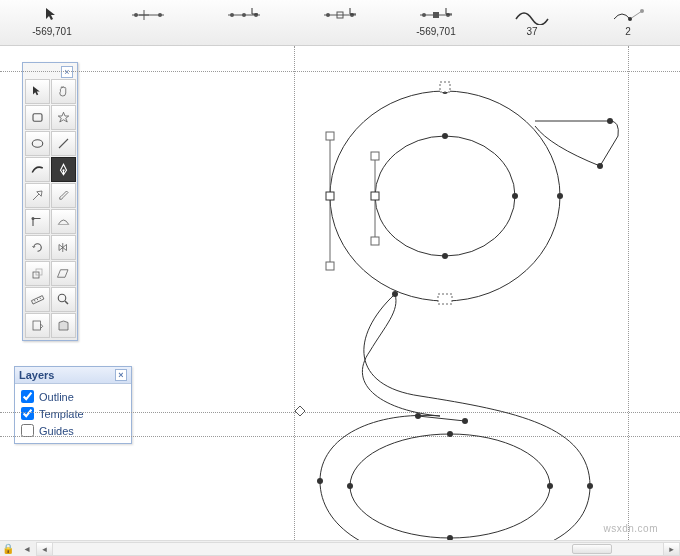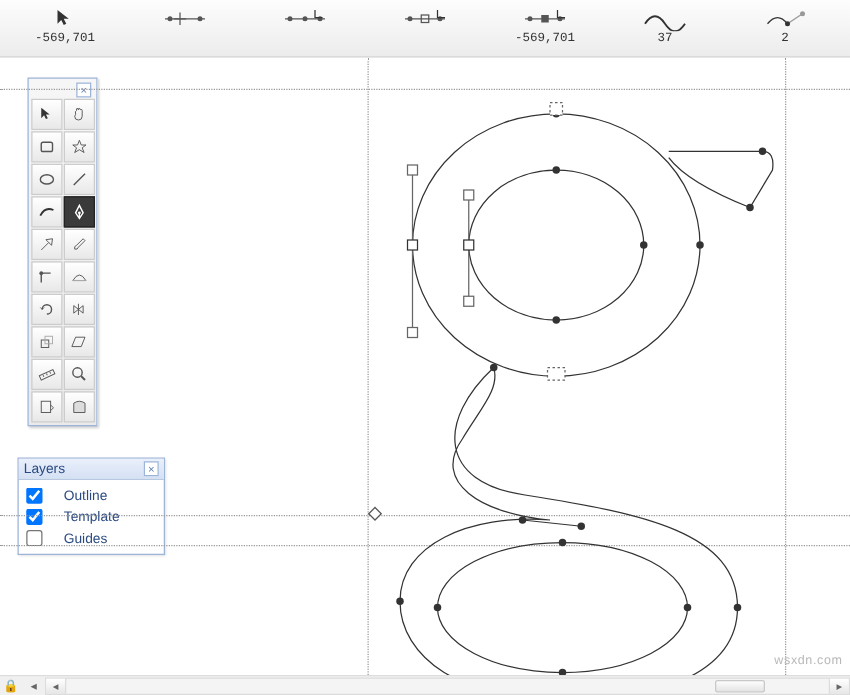--- a/index.html
+++ b/index.html
@@ -21,21 +21,20 @@
     padding: 4px 24px;
     height: 46px;
     border-bottom: 1px solid #d0d0d0;
     background: linear-gradient(#fdfdfd, #ececec);
   }
   .topitem {
     width: 56px;
     text-align: center;
     font-size: 10px;
     color: #333;
-    font-family: Liberation Mono, monospace;
   }
   .topitem .glyph {
     height: 22px;
     display: flex;
     align-items: center;
     justify-content: center;
     font-size: 14px;
     color: #444;
   }
   .topitem svg { width: 40px; height: 20px; }
@@ -92,26 +91,27 @@
   }
   .layers-head {
     display: flex;
     justify-content: space-between;
     align-items: center;
     padding: 2px 4px;
     background: linear-gradient(#eaf0fb, #d4e0f4);
     border-bottom: 1px solid #b8c8e0;
     font-size: 11px;
     color: #2a4a80;
+    font-weight: bold;
   }
   .layers-body { padding: 4px 6px; }
   .layer-row {
     display: flex;
     align-items: flex-end;
-    gap: 17px;
+    gap: 5px;
     padding: 2px 0;
     font-size: 11px;
     color: #2a4a80;
   }
   .layer-row input { margin: 0; }
 
   
   .canvas-wrap {
     position: absolute;
     left: 0;
@@ -191,21 +191,21 @@
     border: 1px solid #9cb4d8;
     font-size: 9px;
     line-height: 10px;
     text-align: center;
     color: #5a7ab0;
     background: #fff;
   }
 
   .watermark {
     position: absolute;
-    right: 6px;
+    right: 22px;
     bottom: 22px;
     font-size: 10px;
     color: #b8b8b8;
     letter-spacing: 0.5px;
   }
 </style>
 </head>
 <body>
 
 <div class="topbar">

